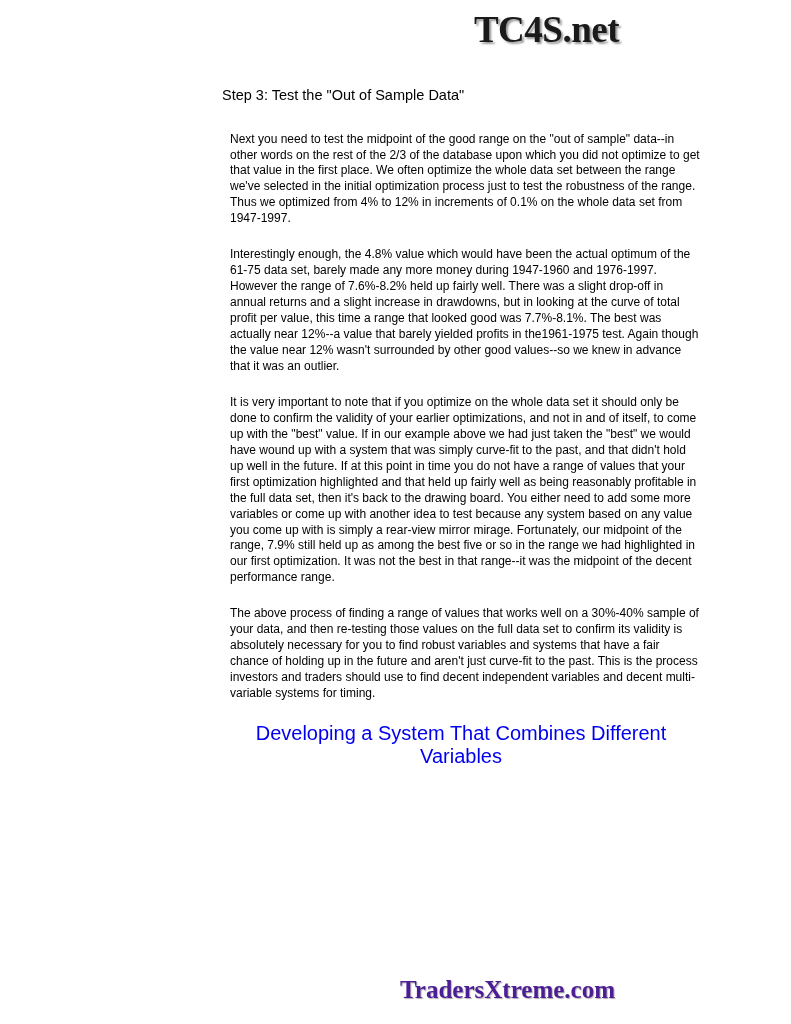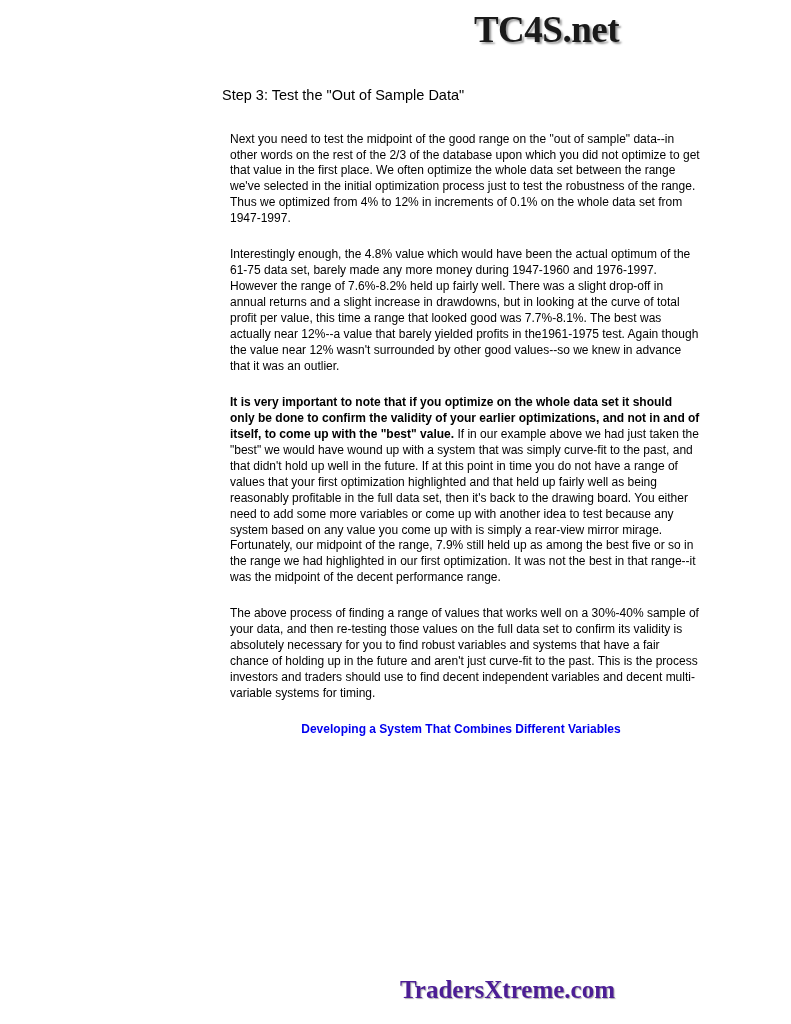--- a/index.html
+++ b/index.html
@@ -71,28 +71,28 @@
     line-height: 1.33;
     margin: 0 0 20px 8px;
     text-align: left;
   }
 
   .doc p.mixed-block {
     font-weight: normal;
   }
 
   .doc p.mixed-block .b {
-    font-weight: bold;
+    font-weight: normal;
   }
 
   .heading-link {
     display: block;
     margin-top: 14px;
-    font-size: 12px;
-    font-weight: bold;
+    font-size: 20px;
+    font-weight: normal;
     color: #0000ee;
     text-decoration: none;
     text-align: center;
   }
 
   
   .watermark {
     position: absolute;
     left: 228px;
     top: 494px;

